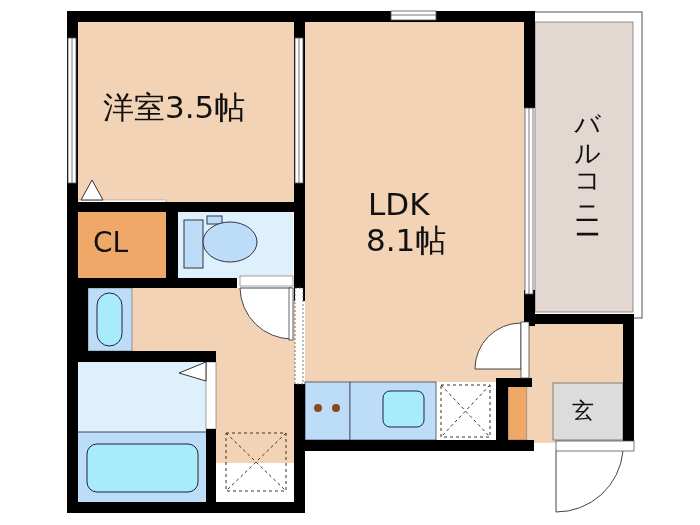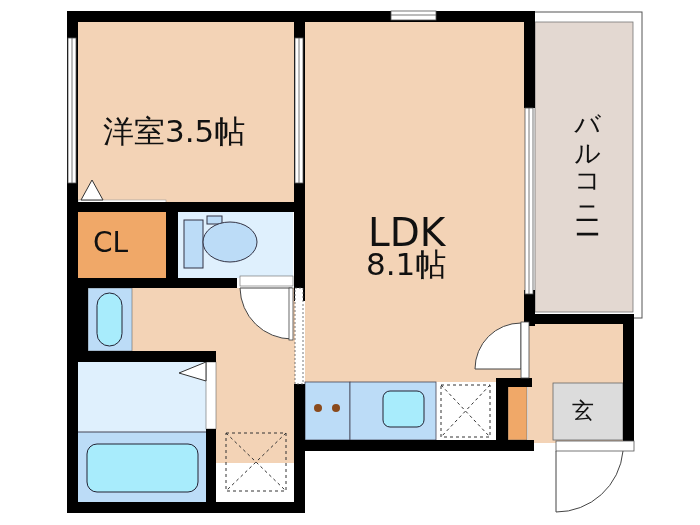--- a/index.html
+++ b/index.html
@@ -1,19 +1,19 @@
 <!DOCTYPE html>
 <html><head>
   <meta charset="utf-8">
   <style>
     html, body { margin:0; padding:0; background:#ffffff; }
     body { width:700px; height:525px; position:relative; overflow:hidden; font-family:"DejaVu Sans", sans-serif; }
     .plan { position:absolute; left:0; top:0; width:700px; height:525px; }
     .lbl { position:absolute; color:#111; font-family:"DejaVu Sans", sans-serif; }
-    .room-label { font-size:30px;margin-top:24px; }
+    .room-label { font-size:30px; }
   </style>
 </head>
 <body>
 
 <svg class="plan" viewBox="0 0 700 525" xmlns="http://www.w3.org/2000/svg">
 
   <rect x="78" y="20" width="220" height="182" fill="#f3d3b6"></rect>
 
   <rect x="305" y="20" width="220" height="362" fill="#f3d3b6"></rect>
 
@@ -123,20 +123,20 @@
   <path d="M 556 451 A 67 67 0 0 1 623 451 L 556 451 Z" fill="none"></path>
   <path d="M 623 451 A 67 67 0 0 1 556 512" fill="none" stroke="#444" stroke-width="1"></path>
   <line x1="556" y1="451" x2="556" y2="512" stroke="#444" stroke-width="1"></line>
   <rect x="556" y="441" width="78" height="10" fill="#ffffff" stroke="#555" stroke-width="0.8"></rect>
 
   <polygon points="81,200 92,180 103,200" fill="#ffffff" stroke="#333" stroke-width="1"></polygon>
 </svg>
 
 <div class="lbl room-label" style="left:103px; top:87px; font-size:31px;">洋室3.5帖</div>
 
-<div class="lbl room-label" style="left:368px; top:186px; font-size:39px;">LDK</div>
+<div class="lbl room-label" style="left:368px; top:186px; font-size:31px;">LDK</div>
 <div class="lbl room-label" style="left:366px; top:220px; font-size:31px;">8.1帖</div>
 
 <div class="lbl" style="left:571px; top:95px; font-size:26px; writing-mode:vertical-rl; letter-spacing:2px;">バルコニー</div>
 
 <div class="lbl" style="left:93px; top:226px; font-size:28px;text-align:center;">CL</div>
 
 <div class="lbl" style="left:572px; top:396px; font-size:22px;">玄</div>
 
 </body></html>

